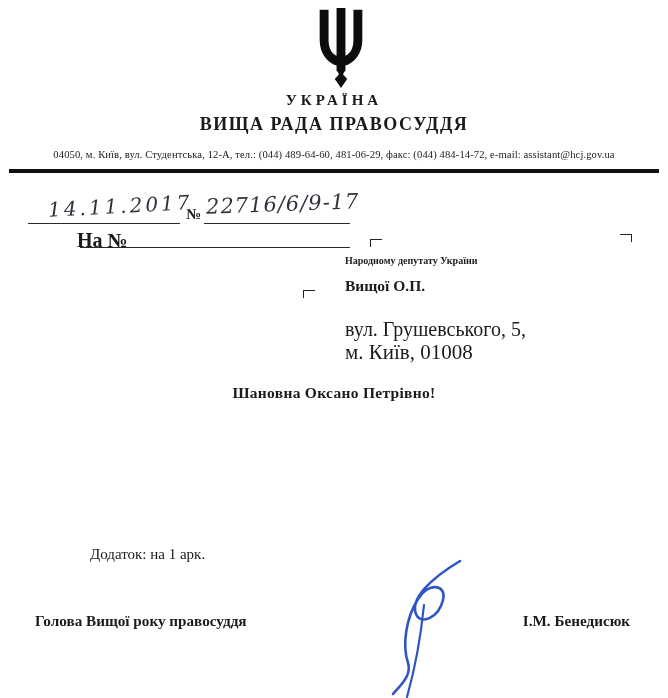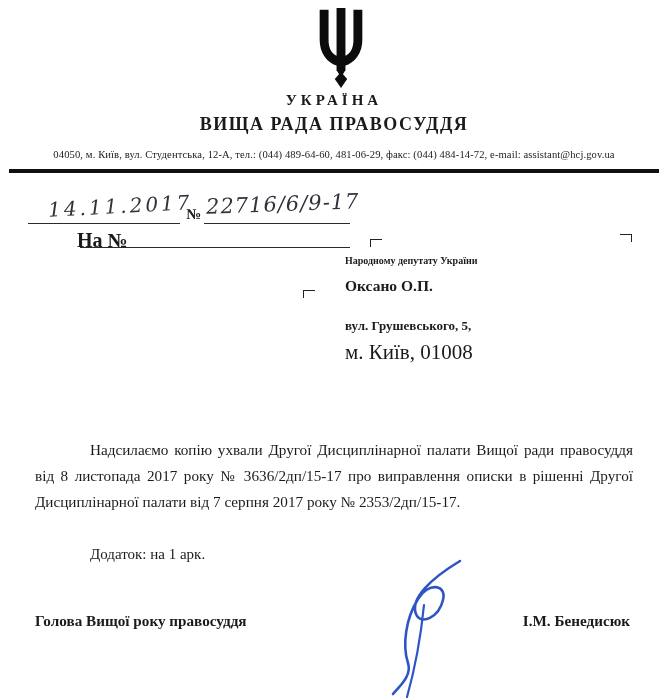--- a/index.html
+++ b/index.html
@@ -33,21 +33,21 @@
   .nano-label{left:33px;top:229px;font-weight:bold;font-size:20px;margin-left:44px;}
   .nano-uline{left:80px;top:247px;width:270px;}
   .mark{width:11px;height:7px;}
   .mark-tl{border-top:1.5px solid #222;border-left:1.5px solid #222;}
   .mark-tr{border-top:1.5px solid #222;border-right:1.5px solid #222;}
   .mark1{left:370px;top:239px;}
   .mark2{left:620px;top:234px;}
   .mark3{left:303px;top:290px;}
   .rcpt1{left:345px;top:255px;font-weight:bold;font-size:10px;}
   .rcpt2{left:345px;top:277px;font-weight:bold;font-size:15.5px;}
-  .addr1{left:345px;top:318px;font-size:13px;font-weight:bold;}
+  .addr1{left:345px;top:318px;font-size:20px;}
   .addr2{left:345px;top:340px;font-size:21px;}
   .salut{top:384px;font-weight:bold;font-size:15.5px;letter-spacing:0.3px;}
   .body-par{
     left:35px;top:437px;width:598px;
     font-size:15.2px;line-height:26px;
     text-align:justify;text-indent:55px;
   }
   .attach{left:90px;top:546px;font-size:15px;}
   .signer-title{left:35px;top:612px;font-weight:bold;font-size:15.2px;}
   .signer-name{right:38px;top:612px;font-weight:bold;font-size:15.2px;}
@@ -78,26 +78,26 @@
   <div class="abs uline date-uline"></div>
   <div class="abs uline no-uline"></div>
   <div class="abs nano-label">На №</div>
   <div class="abs uline nano-uline"></div>
 
   <div class="abs mark mark-tl mark1"></div>
   <div class="abs mark mark-tr mark2"></div>
   <div class="abs mark mark-tl mark3"></div>
 
   <div class="abs rcpt1">Народному депутату України</div>
-  <div class="abs rcpt2">Оксано О.П.</div>
+  <div class="abs rcpt2">Вищої О.П.</div>
   <div class="abs addr1">вул. Грушевського, 5,</div>
   <div class="abs addr2">м. Київ, 01008</div>
 
+  <div class="abs center salut">Шановна Оксано Петрівно!</div>
 
-  <div class="abs body-par">Надсилаємо копію ухвали Другої Дисциплінарної палати Вищої ради правосуддя від 8 листопада 2017 року № 3636/2дп/15-17 про виправлення описки в рішенні Другої Дисциплінарної палати від 7 серпня 2017 року № 2353/2дп/15-17.</div>
 
   <div class="abs attach">Додаток: на 1 арк.</div>
 
   <div class="abs signer-title">Голова Вищої року правосуддя</div>
   <div class="abs signer-name">І.М. Бенедисюк</div>
 
   <svg class="abs sig-ink" viewBox="0 0 132 145" aria-hidden="true">
     <path d="M102,8 C72,26 52,46 58,61 C63,73 81,64 85,47 C89,31 70,29 60,46 C48,65 44,92 50,110 C54,122 43,132 35,141" fill="none" stroke-width="2.6" stroke-linecap="round" stroke="#2f55c4"></path>
     <path d="M66,52 C63,82 58,112 49,144" fill="none" stroke-width="2.2" stroke-linecap="round" stroke="#2f55c4"></path>
   </svg>

